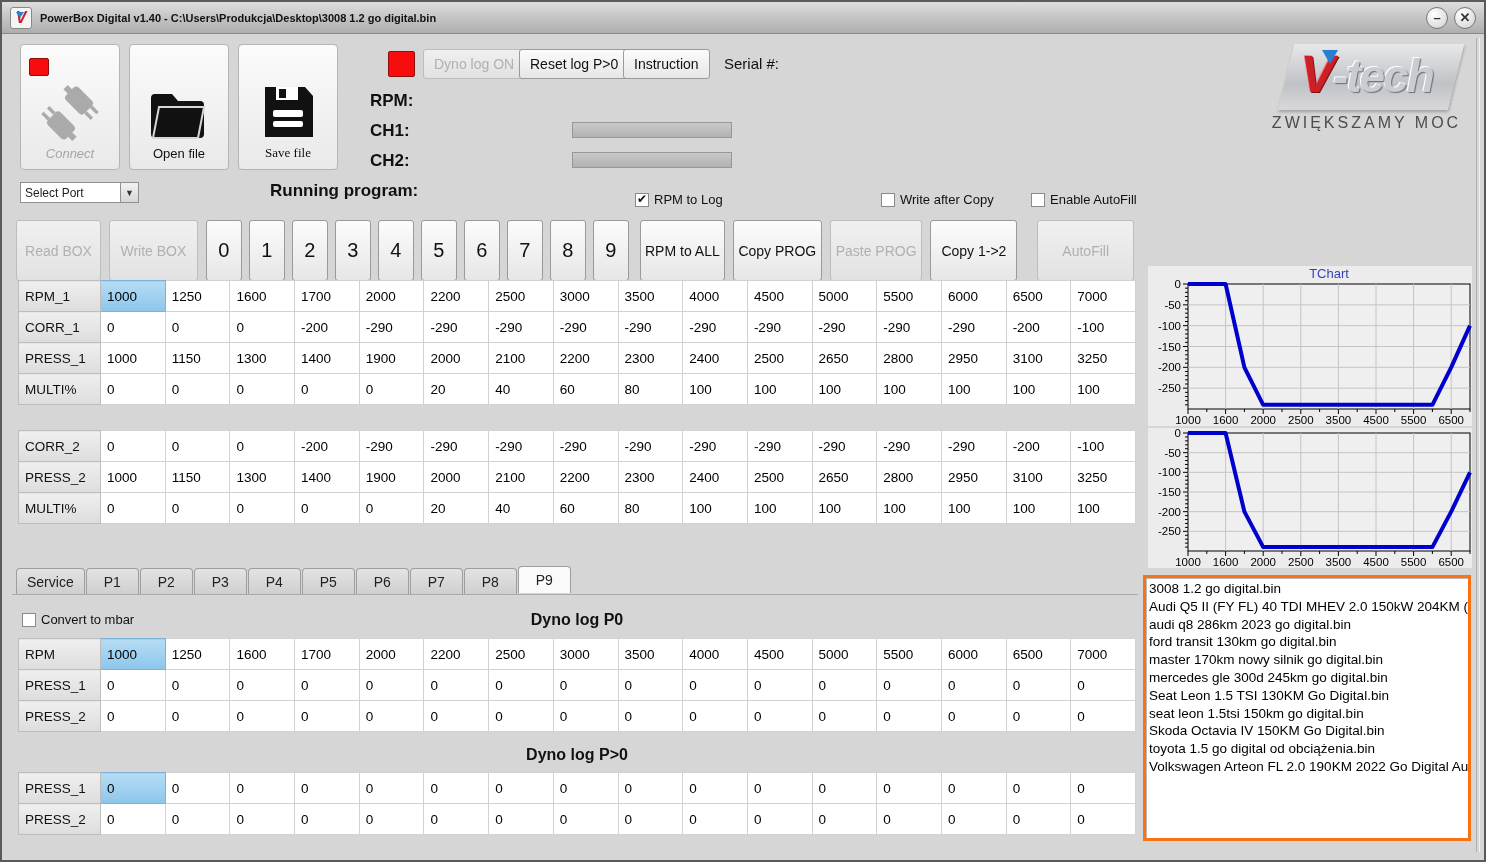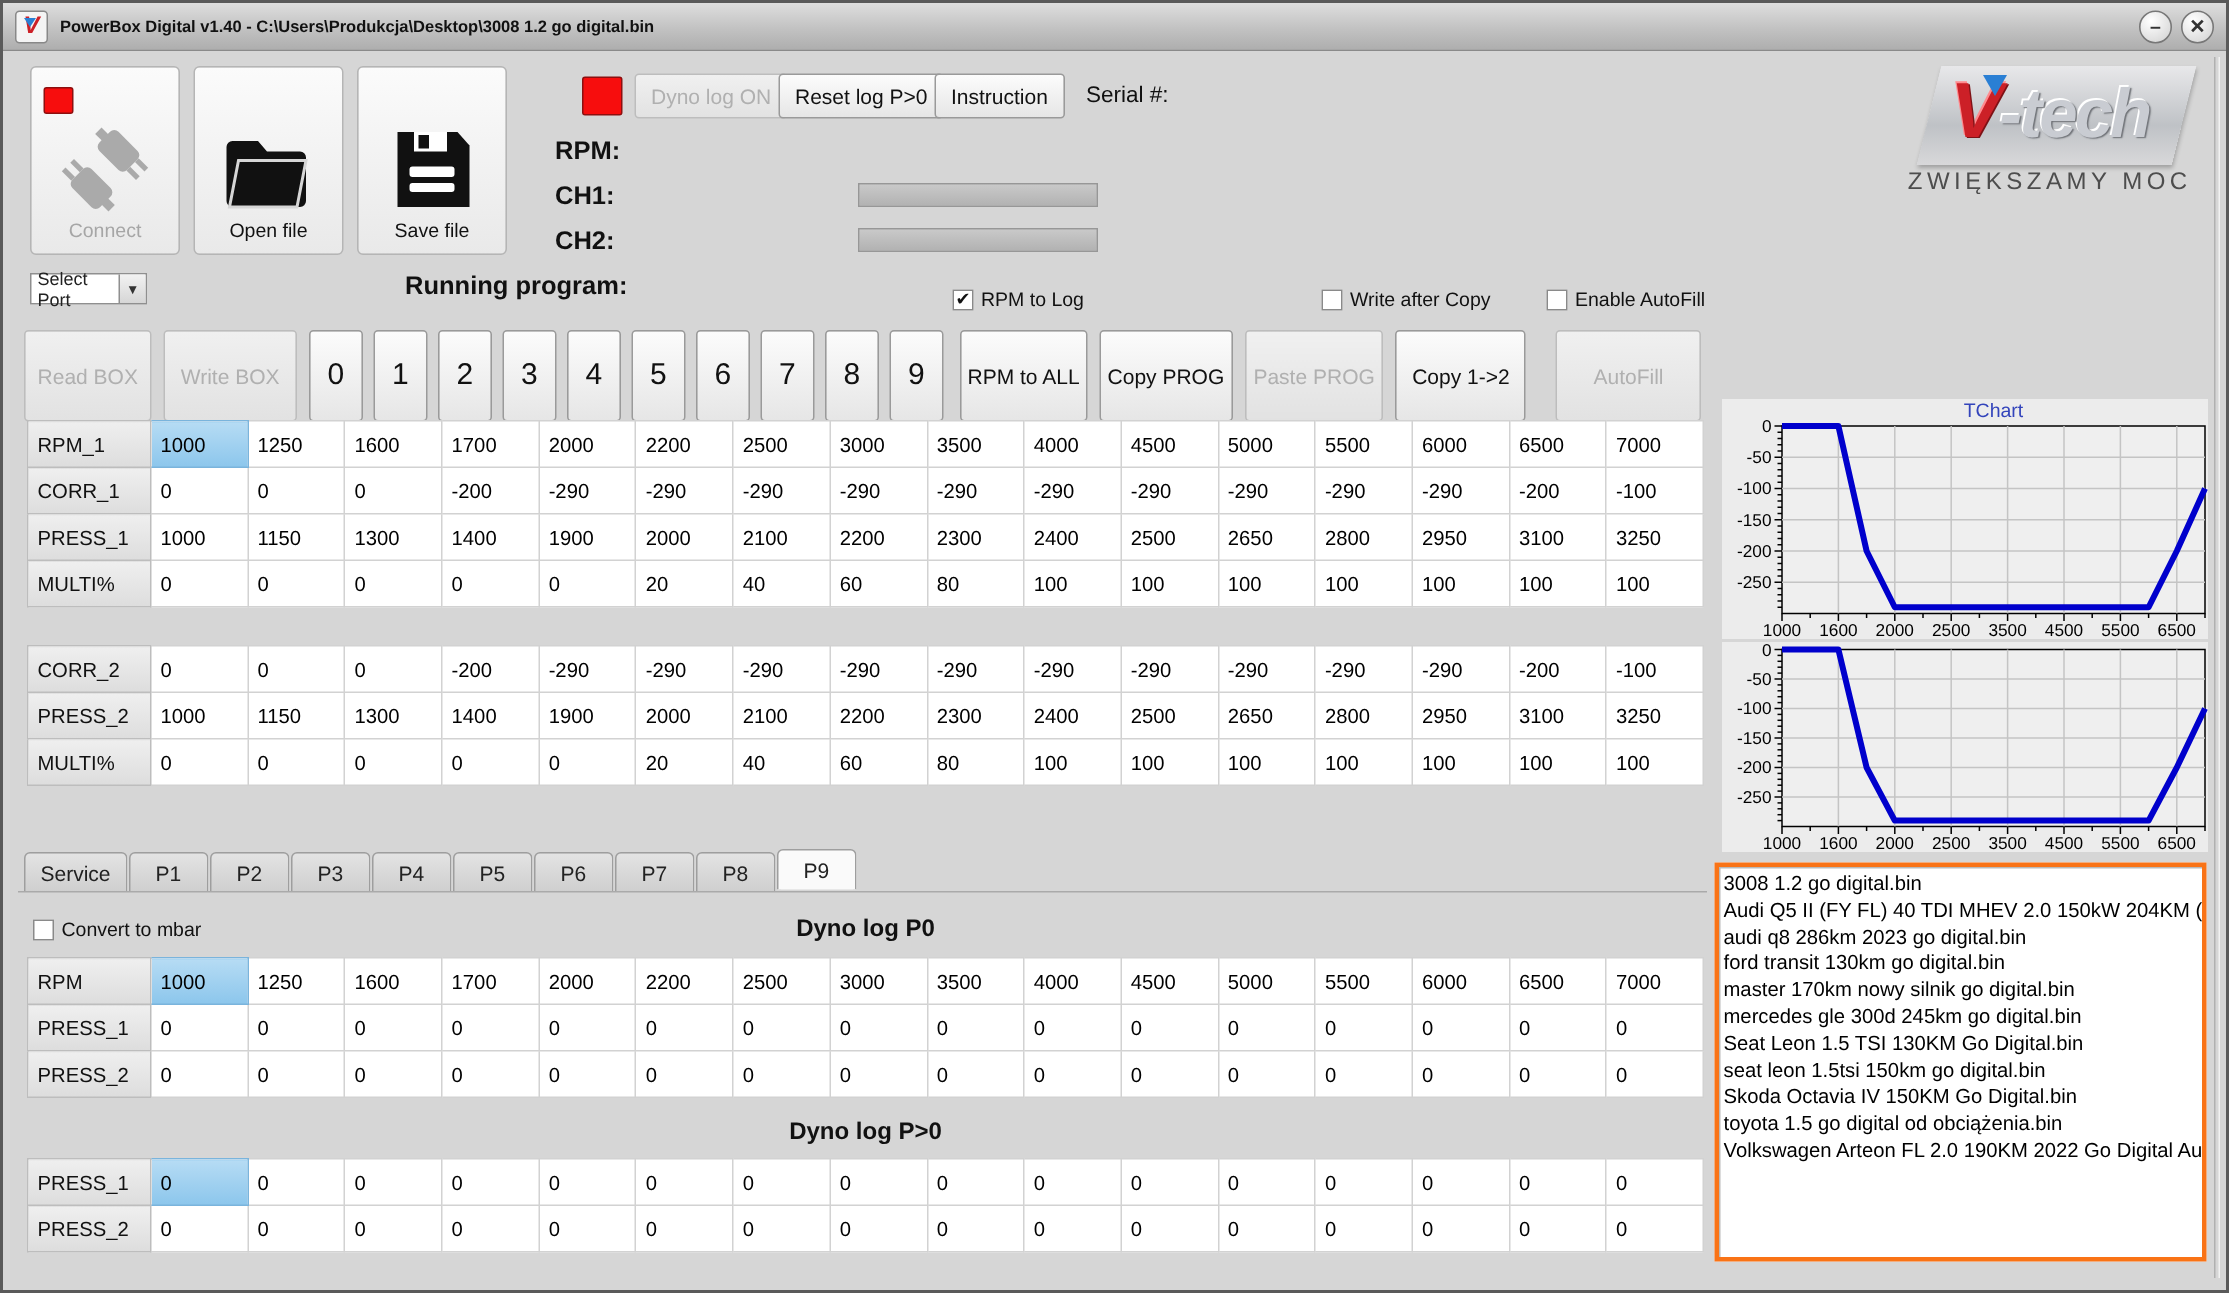--- a/index.html
+++ b/index.html
@@ -20,21 +20,21 @@
   .win-btns { margin-left:auto; display:flex; gap:6px; }
   .win-btn { width:22px; height:22px; border-radius:50%; border:1px solid #777;
     background:radial-gradient(circle at 35% 30%, #ffffff, #d0d0d0); font-size:13px; font-weight:bold;
     color:#333; display:flex; align-items:center; justify-content:center; cursor:default; line-height:1; }
 
   
   .bigbtn { position:absolute; width:100px; height:126px; border:1px solid #b5b5b5; border-radius:4px;
     background:linear-gradient(180deg,#fbfbfb,#e9e9e9); display:flex; flex-direction:column;
     align-items:center; justify-content:flex-end; padding-bottom:8px; }
   .bigbtn .blabel { font-size:13px; color:#111; margin-top:4px; }
-  .bigbtn.disabled .blabel { color:#a6a6a6; }
+  .bigbtn.disabled .blabel { color:#a6a6a6;font-style:italic; }
   .red-sq { position:absolute; background:#f70d0d; border:1px solid #8d0f0f; border-radius:2px; }
 
   .btn { border:1px solid #9a9a9a; border-radius:3px; background:linear-gradient(180deg,#fcfcfc,#e6e6e6);
     font-family:"Liberation Sans", sans-serif; font-size:14px; color:#111; }
   .btn.disabled { color:#b0b0b0; background:linear-gradient(180deg,#f0f0f0,#e2e2e2); border-color:#bdbdbd; }
   .toolbtn { position:absolute; height:30px; padding:0 10px; }
 
   .stat-label { position:absolute; font-size:17px; font-weight:bold; color:#111; }
   .meter { position:absolute; width:160px; height:16px; background:linear-gradient(180deg,#c9c9c9,#b2b2b2);
     border:1px solid #979797; }
@@ -45,21 +45,21 @@
     background:linear-gradient(180deg,#e8e8ea,#bfc2c6 60%,#d8d8da); box-shadow:1px 2px 3px rgba(0,0,0,.25); }
   .logo .wordmark { position:relative; font-style:italic; font-weight:bold; font-size:52px; line-height:64px;
     letter-spacing:-2px; }
   .logo .v-red { color:#cc2027; text-shadow:1px 1px 0 #7d1216, -1px -1px 0 #ff8a8e; }
   .logo .tech { color:#c9ccd2; text-shadow:1px 1px 1px #6d7075, -1px -1px 0 #ffffff; font-size:46px; }
   .logo .arrow { position:absolute; left:58px; top:8px; width:0; height:0; border-left:8px solid transparent;
     border-right:8px solid transparent; border-top:14px solid #2a7fd4; }
   .logo .tagline { position:relative; font-size:16px; color:#4d4d4d; letter-spacing:3px; margin-top:6px; }
 
   
-  .combo { position:absolute; left:18px; top:180px; width:78px; height:21px; background:#fff;
+  .combo { position:absolute; left:18px; top:180px; width:119px; height:21px; background:#fff;
     border:1px solid #8f8f8f; font-size:12px; display:flex; align-items:center; }
   .combo .val { padding-left:4px; flex:1; color:#222; }
   .combo .dd { width:18px; height:100%; border-left:1px solid #8f8f8f;
     background:linear-gradient(180deg,#f2f2f2,#d6d6d6); display:flex; align-items:center; justify-content:center;
     font-size:9px; color:#333; }
   .running { position:absolute; left:268px; top:179px; font-size:17px; font-weight:bold; color:#111; }
 
   .cb { position:absolute; display:flex; align-items:center; gap:5px; font-size:13px; color:#111; }
   .cb .box { width:14px; height:14px; background:#fff; border:1px solid #8a8a8a; position:relative; }
   .cb.checked .box::after { content:"✔"; position:absolute; left:1px; top:-2px; font-size:12px; color:#111; }
@@ -140,21 +140,21 @@
   </div>
 
   <div class="bigbtn" style="left:127px; top:42px;">
     <svg width="64" height="60" viewBox="0 0 64 60">
       <path fill="#111" d="M8 12 h17 l6 7 h22 a4 4 0 0 1 4 4 v29 a4 4 0 0 1 -4 4 H8 a4 4 0 0 1 -4 -4 V16 a4 4 0 0 1 4 -4 z"></path>
       <path fill="#111" stroke="#d6d6d6" stroke-width="2" d="M12 25 h45 l-6 31 H6 z"></path>
     </svg>
     <div class="blabel">Open file</div>
   </div>
 
-  <div class="bigbtn" style="left:236px; top:42px;">
+  <div class="bigbtn" style="left:236px; top:42px;font-family:Liberation Serif, serif;">
     <svg width="58" height="58" viewBox="0 0 58 58">
       <path fill="#111" d="M6 4 h40 l8 9 v41 H6 z"></path>
       <rect x="17" y="4" width="22" height="13" fill="#fff"></rect>
       <rect x="20" y="6" width="7" height="9" fill="#111"></rect>
       <rect x="14" y="27" width="30" height="7" rx="2" fill="#fff"></rect>
       <rect x="14" y="38" width="30" height="6" rx="2" fill="#fff"></rect>
     </svg>
     <div class="blabel">Save file</div>
   </div>
 

